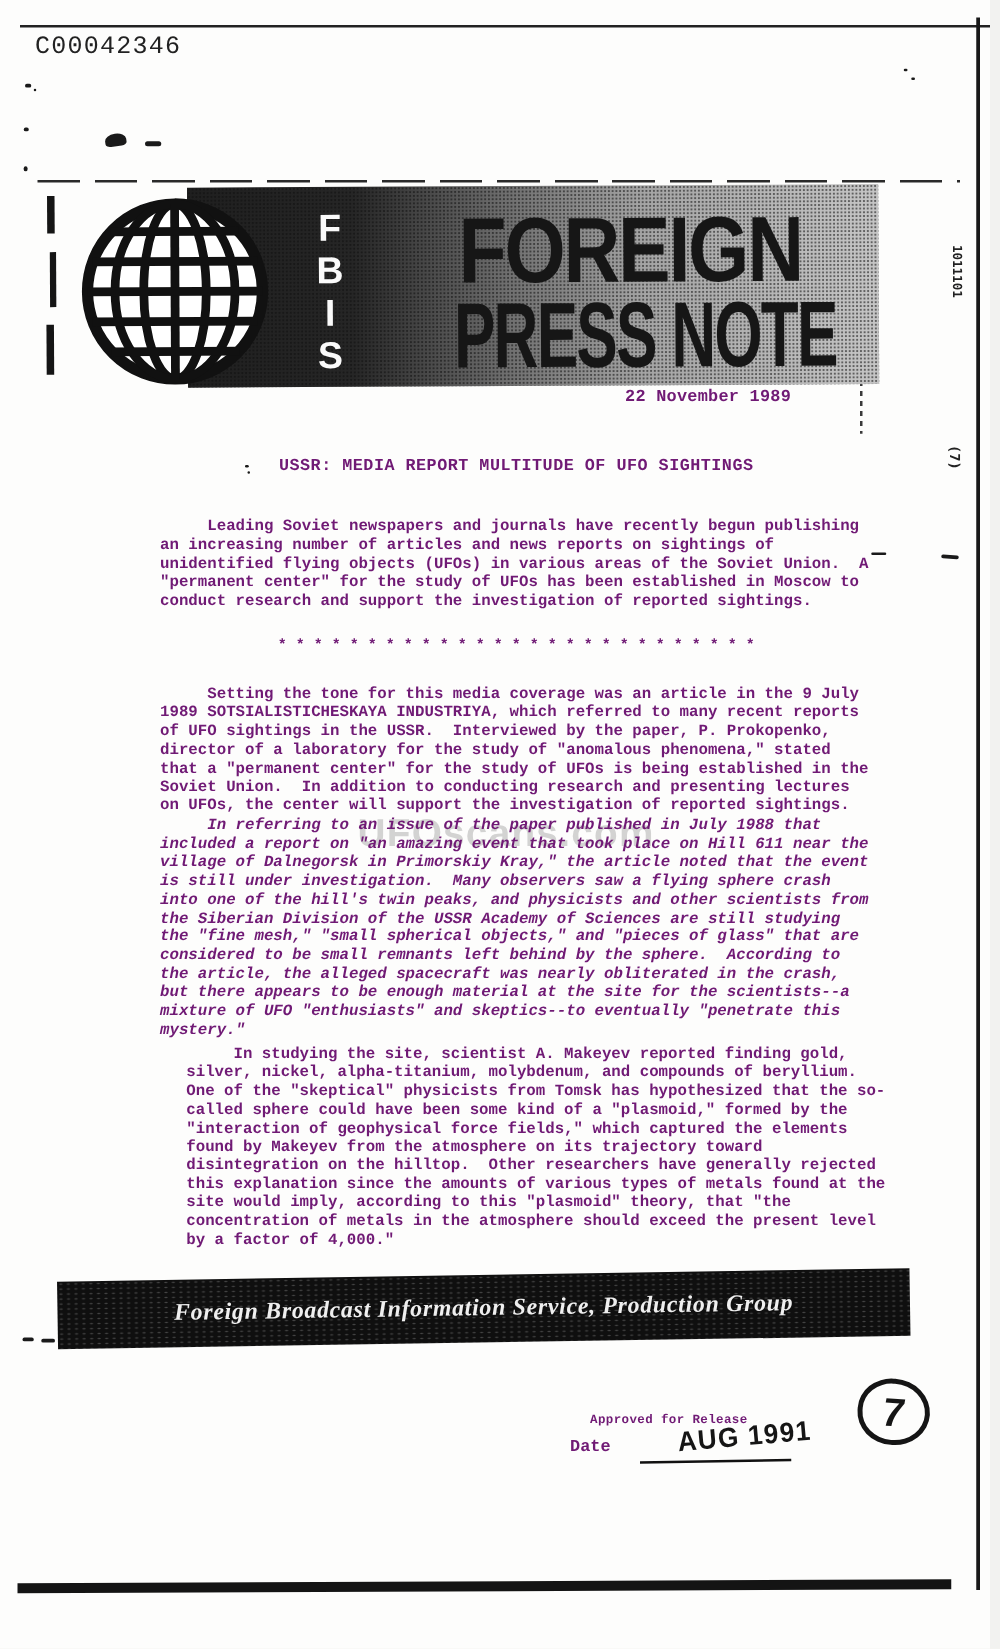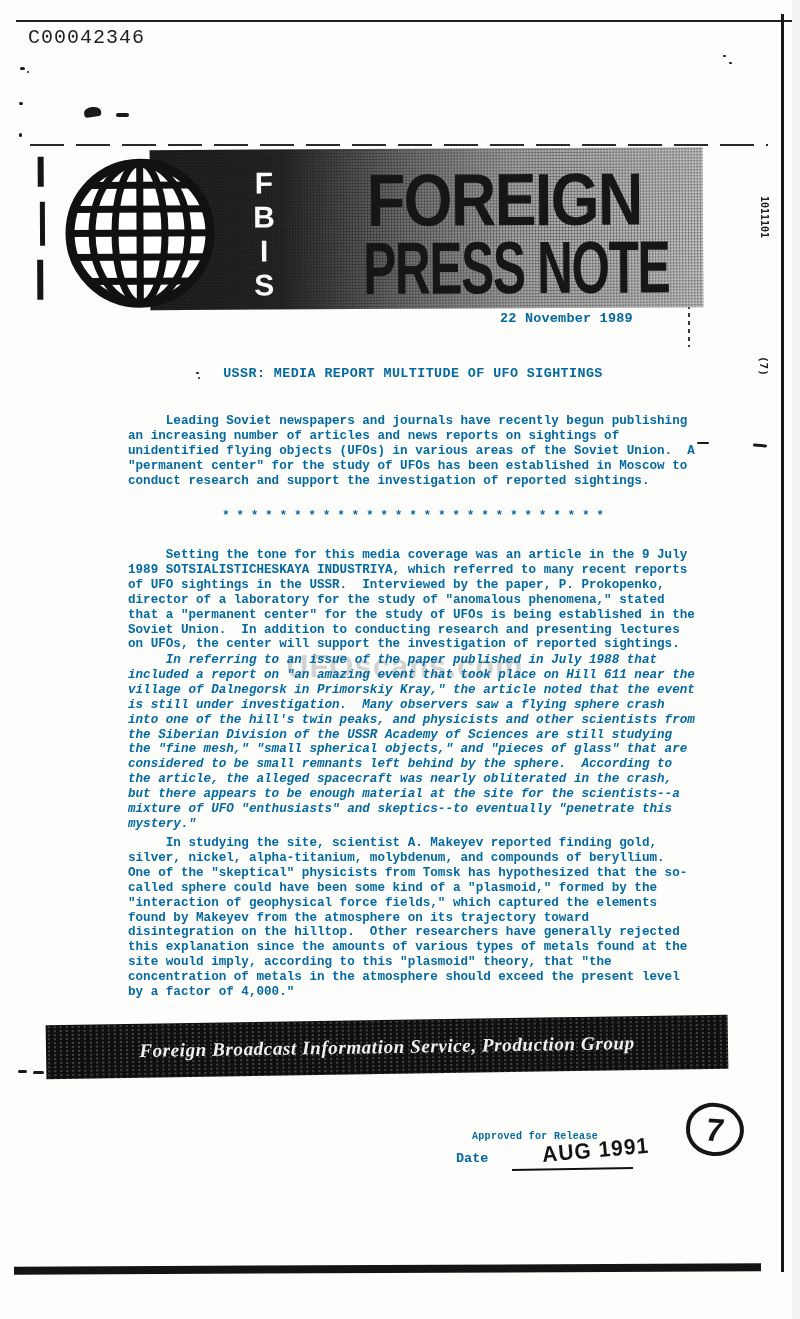--- a/index.html
+++ b/index.html
@@ -31,26 +31,26 @@
   .globe{position:absolute;left:30px;top:8px;}
   .fbis{position:absolute;left:212px;top:17px;width:34px;display:flex;flex-direction:column;}
   .fbis span{font-weight:700;font-size:30px;line-height:34px;color:#fafafa;text-align:center;
     font-family:"Liberation Sans",sans-serif;}
   .fpn{position:absolute;color:#161616;font-weight:700;line-height:1;white-space:nowrap;
     font-family:"Liberation Sans",sans-serif;transform-origin:0 0;}
   .fpn1{left:332px;top:15px;font-size:74px;letter-spacing:-2px;transform:scaleX(0.85);}
   .fpn2{left:328px;top:83px;font-size:74px;letter-spacing:-2px;transform:scaleX(0.67);}
   .edge-streak{position:absolute;background:#151515;}
   
-  .mono{font-family:"Liberation Mono","DejaVu Sans Mono",monospace;font-weight:700;color:#0369a1;}
+  .mono{font-family:"Liberation Mono","DejaVu Sans Mono",monospace;font-weight:700;color:#701a75;}
   .date-line{position:absolute;left:500px;top:311px;font-size:13.5px;letter-spacing:0.2px;}
   .title{position:absolute;left:128px;top:366px;width:570px;text-align:center;
     font-size:13.4px;letter-spacing:0.4px;}
   .para{position:absolute;left:128px;font-size:12.6px;line-height:14.9px;white-space:pre;}
-  .p1{top:414px;} .p2{top:548px;} .p3{top:653px;font-style:italic;} .p4{top:836px;}
+  .p1{top:414px;} .p2{top:548px;} .p3{top:653px;font-style:italic;} .p4{top:836px;margin-left:21px;}
   .stars{position:absolute;left:128px;top:509px;width:570px;text-align:center;
     font-size:12px;letter-spacing:0px;}
   .watermark{position:absolute;left:286px;top:649px;font-size:31px;font-weight:700;
     letter-spacing:1px;color:#9a9a9a;opacity:0.42;font-family:"Liberation Sans",sans-serif;}
   
   .footer-bar{position:absolute;left:46px;top:1020px;width:682px;height:54px;
     background-color:#0f0f0f;
     background-image:radial-gradient(rgba(255,255,255,0.22) 1px,transparent 1.3px);
     background-size:6px 4px;transform:rotate(-0.9deg);}
   .footer-bar .bar-text{display:block;width:100%;text-align:center;line-height:54px;

